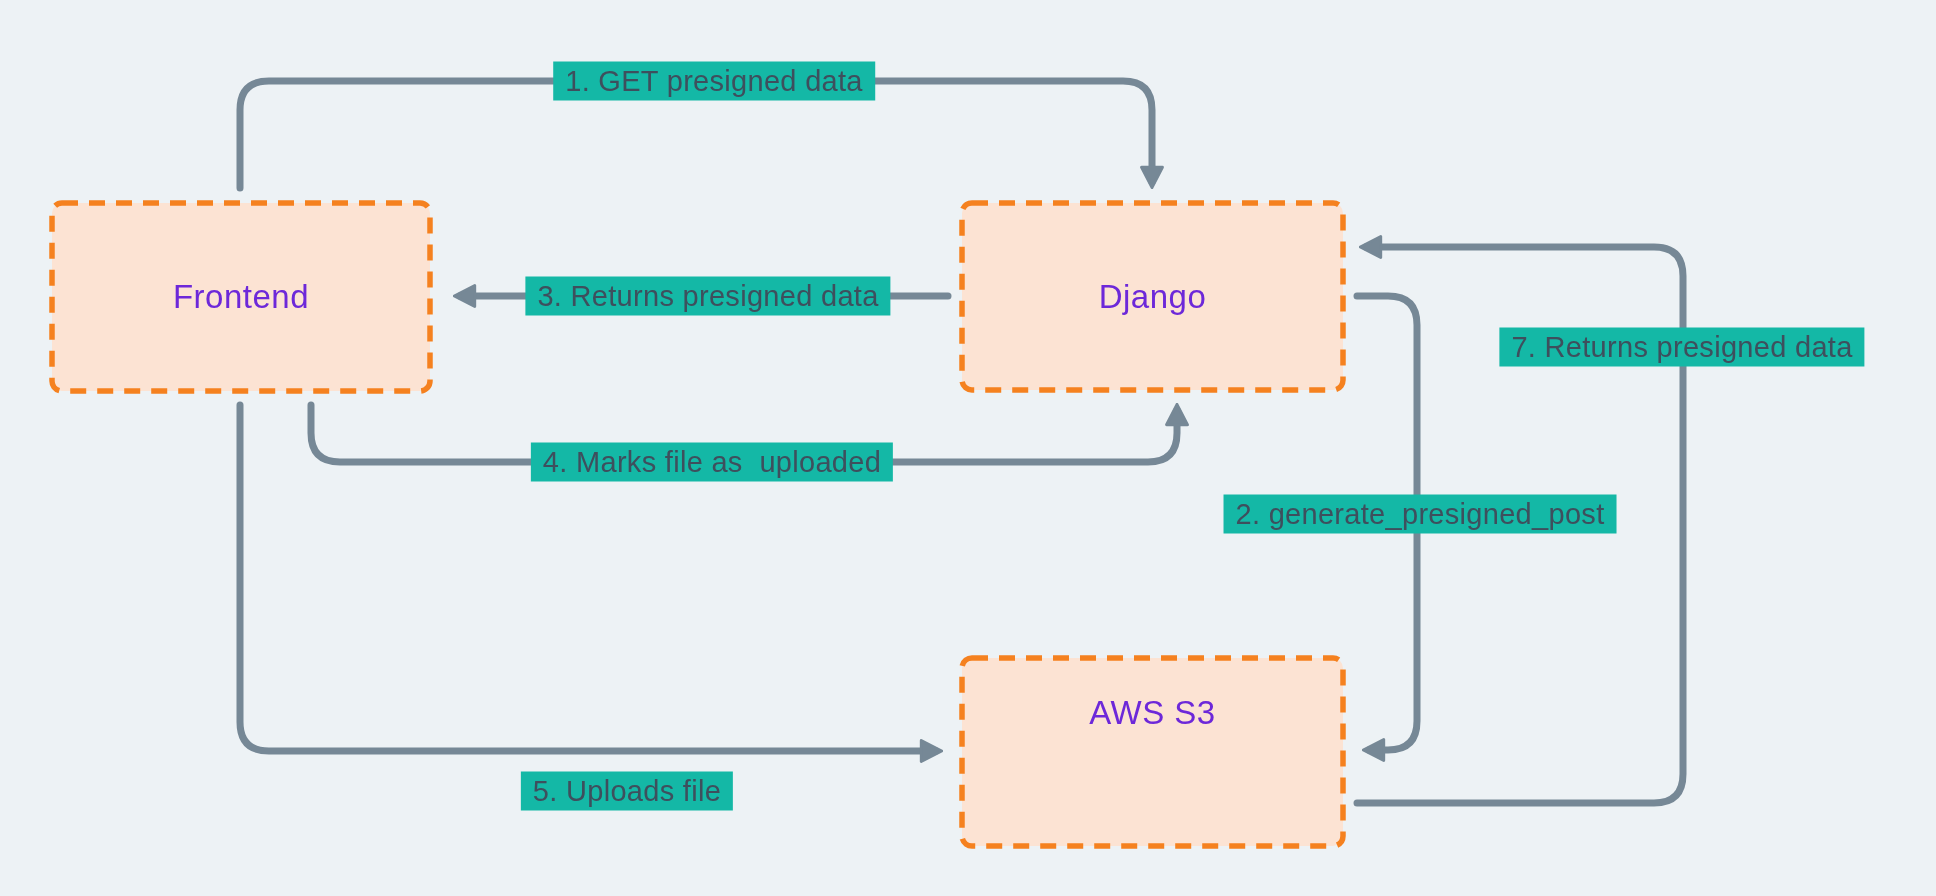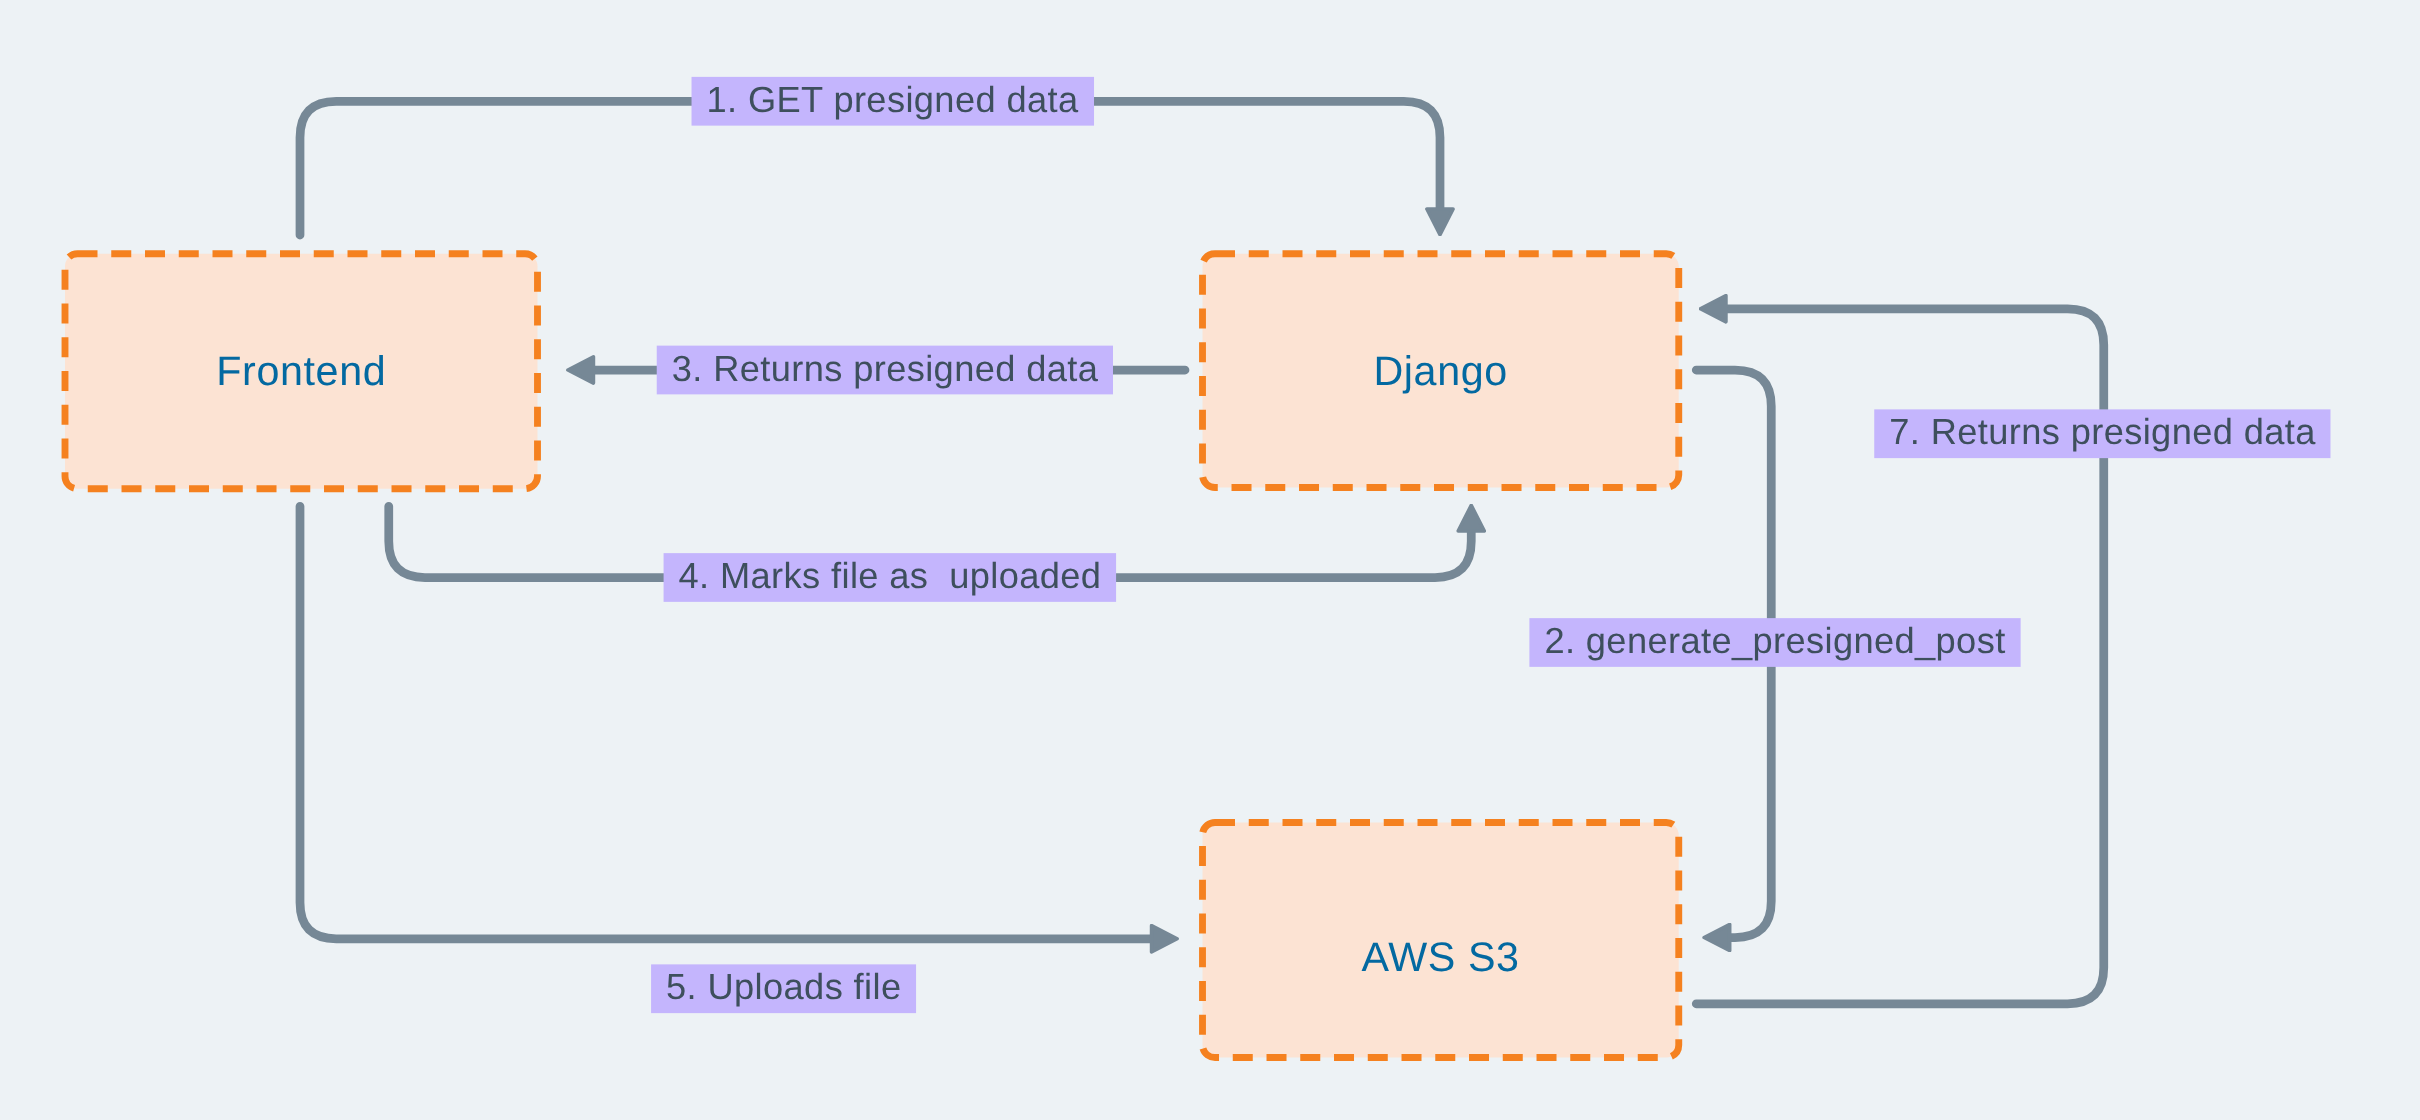--- a/index.html
+++ b/index.html
@@ -33,30 +33,30 @@
     stroke: #f5811f;
     stroke-width: 5.5;
     stroke-dasharray: 16 11;
   }
   .node {
     position: absolute;
     display: flex;
     align-items: center;
     justify-content: center;
     font-size: 33px;
-    color: #0369a1;
+    color: #6d28d9;
     letter-spacing: 0.5px;
   }
   .node-frontend { left: 49px;  top: 200px; width: 384px; height: 194px; }
   .node-django   { left: 959px; top: 200px; width: 387px; height: 193px; }
-  .node-awss3    { left: 959px; top: 669px; width: 387px; height: 194px; }
+  .node-awss3    { left: 959px; top: 616px; width: 387px; height: 194px; }
   .edge-label {
     position: absolute;
     transform: translate(-50%, -50%);
-    background: #c4b5fd;
+    background: #14b8a6;
     color: #3e4f5d;
     font-size: 29px;
     letter-spacing: 0.3px;
     padding: 3px 12px;
     white-space: pre;
   }
   .edge-label-1 { left: 714px;  top: 81px;  }
   .edge-label-2 { left: 1420px; top: 514px; text-align: center; }
   .edge-label-3 { left: 1682px; top: 347px; }
   .edge-label-4 { left: 708px;  top: 296px; }

